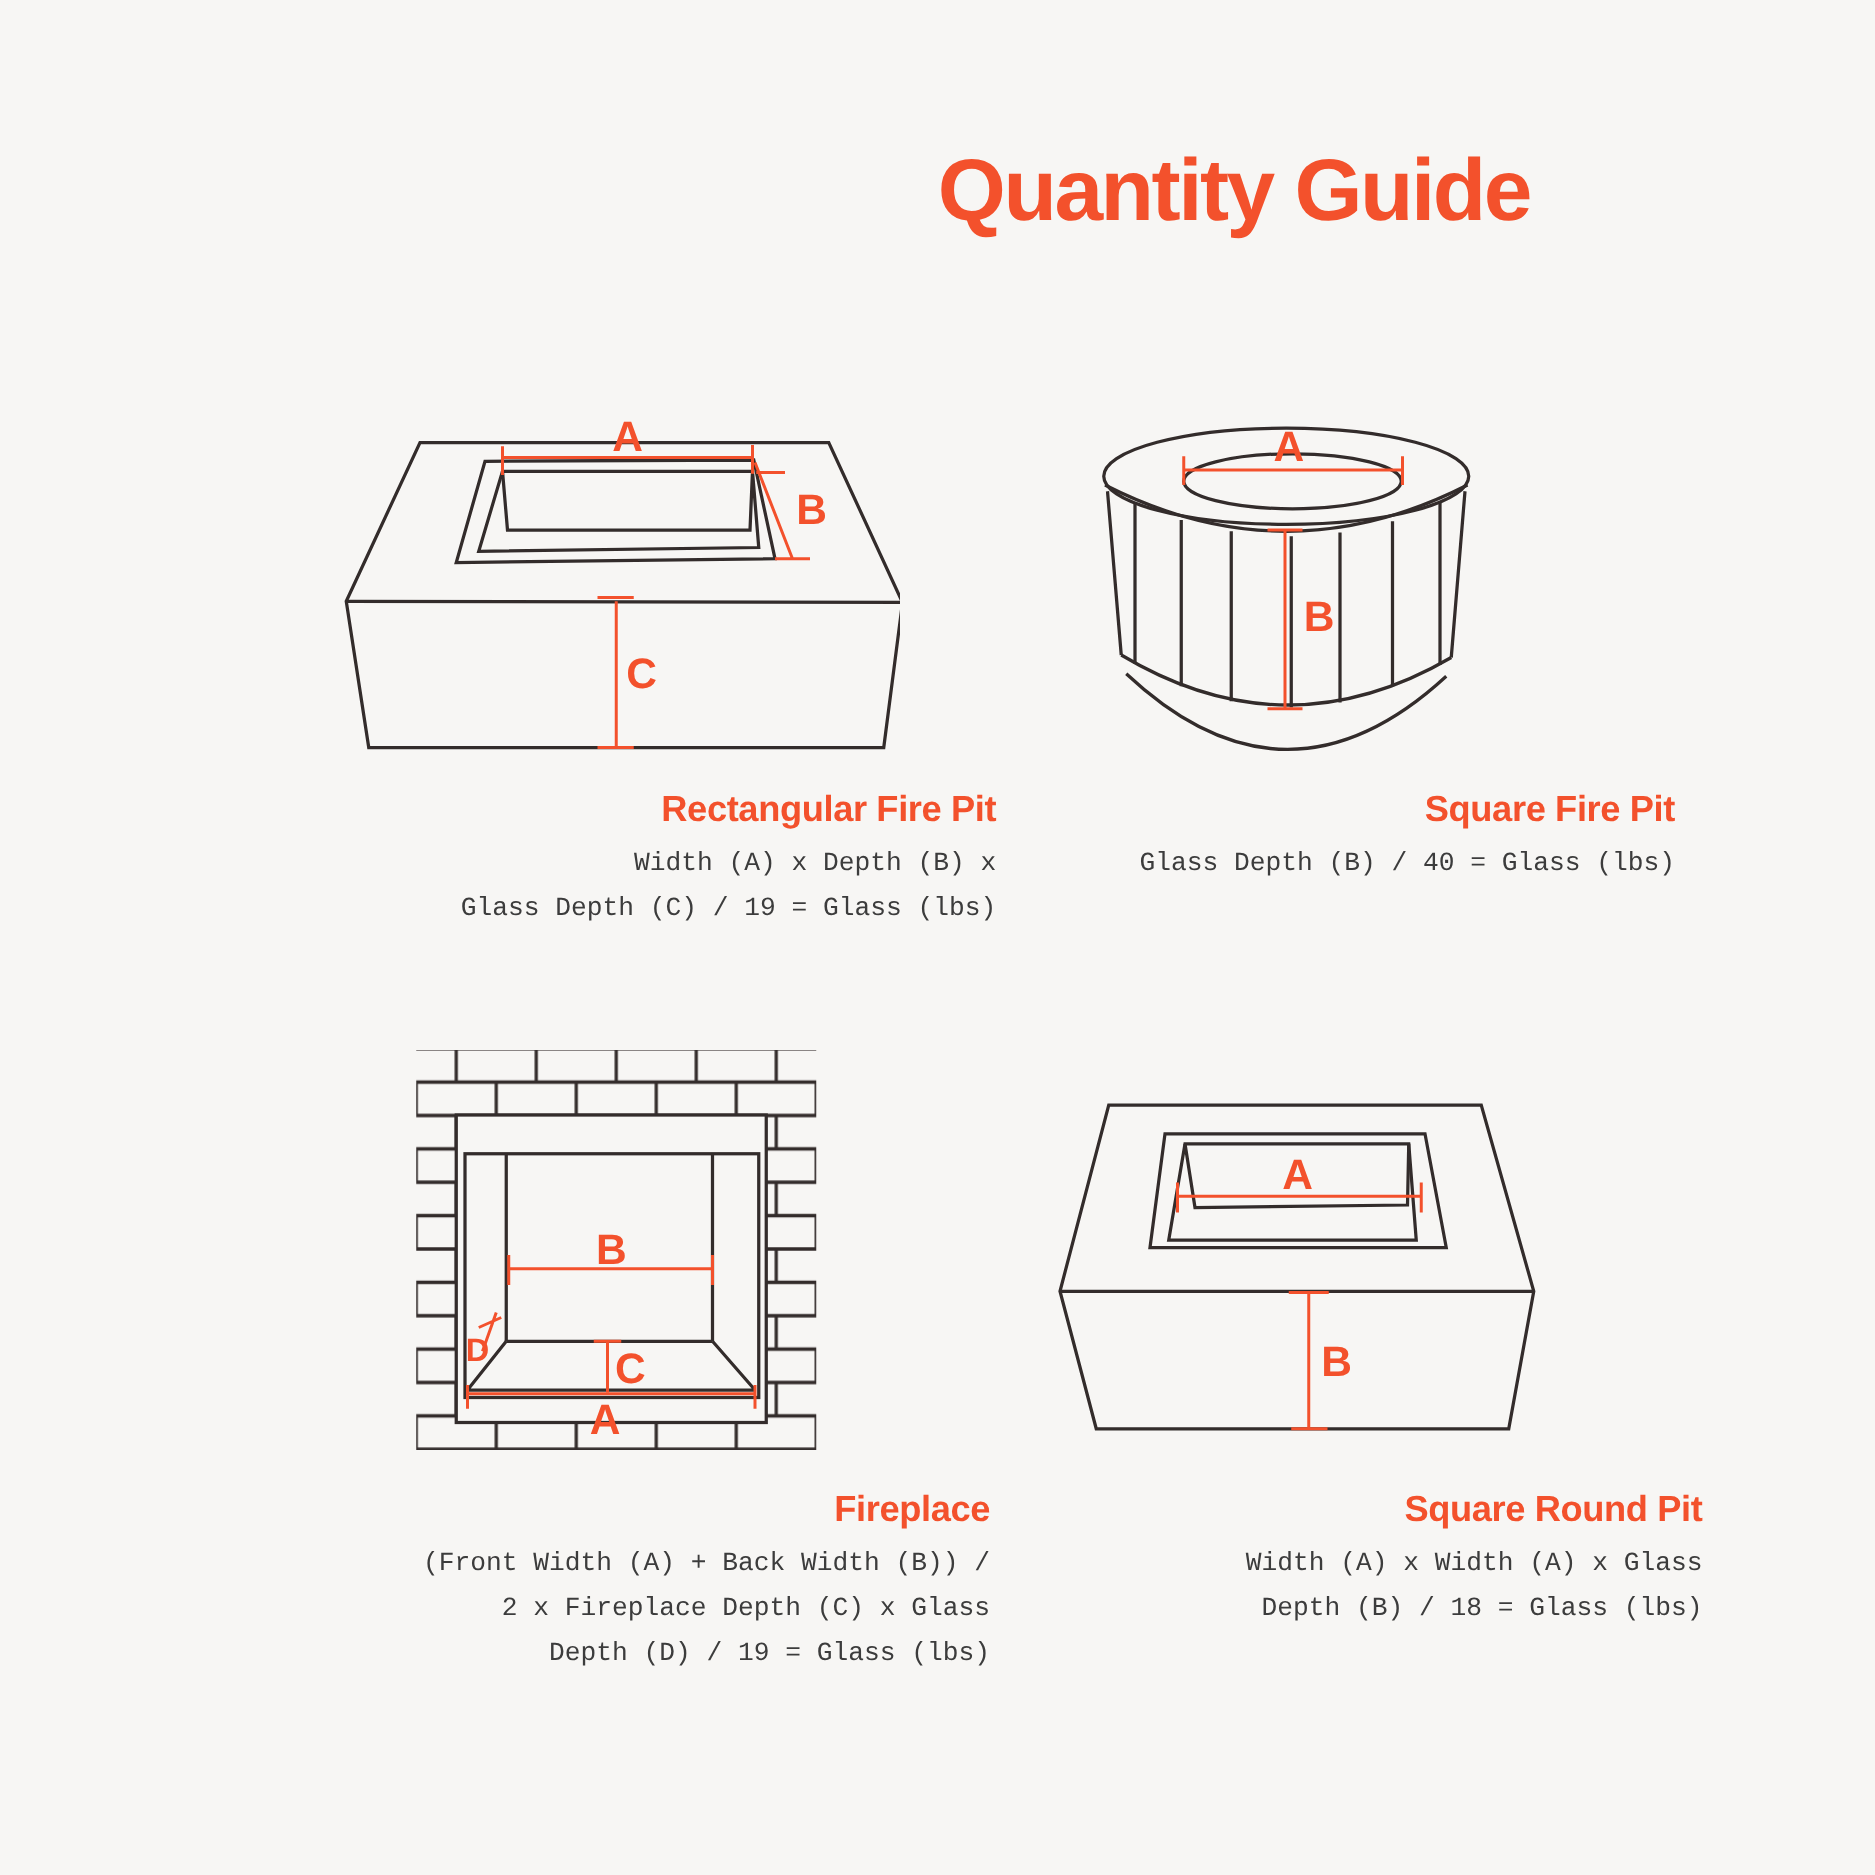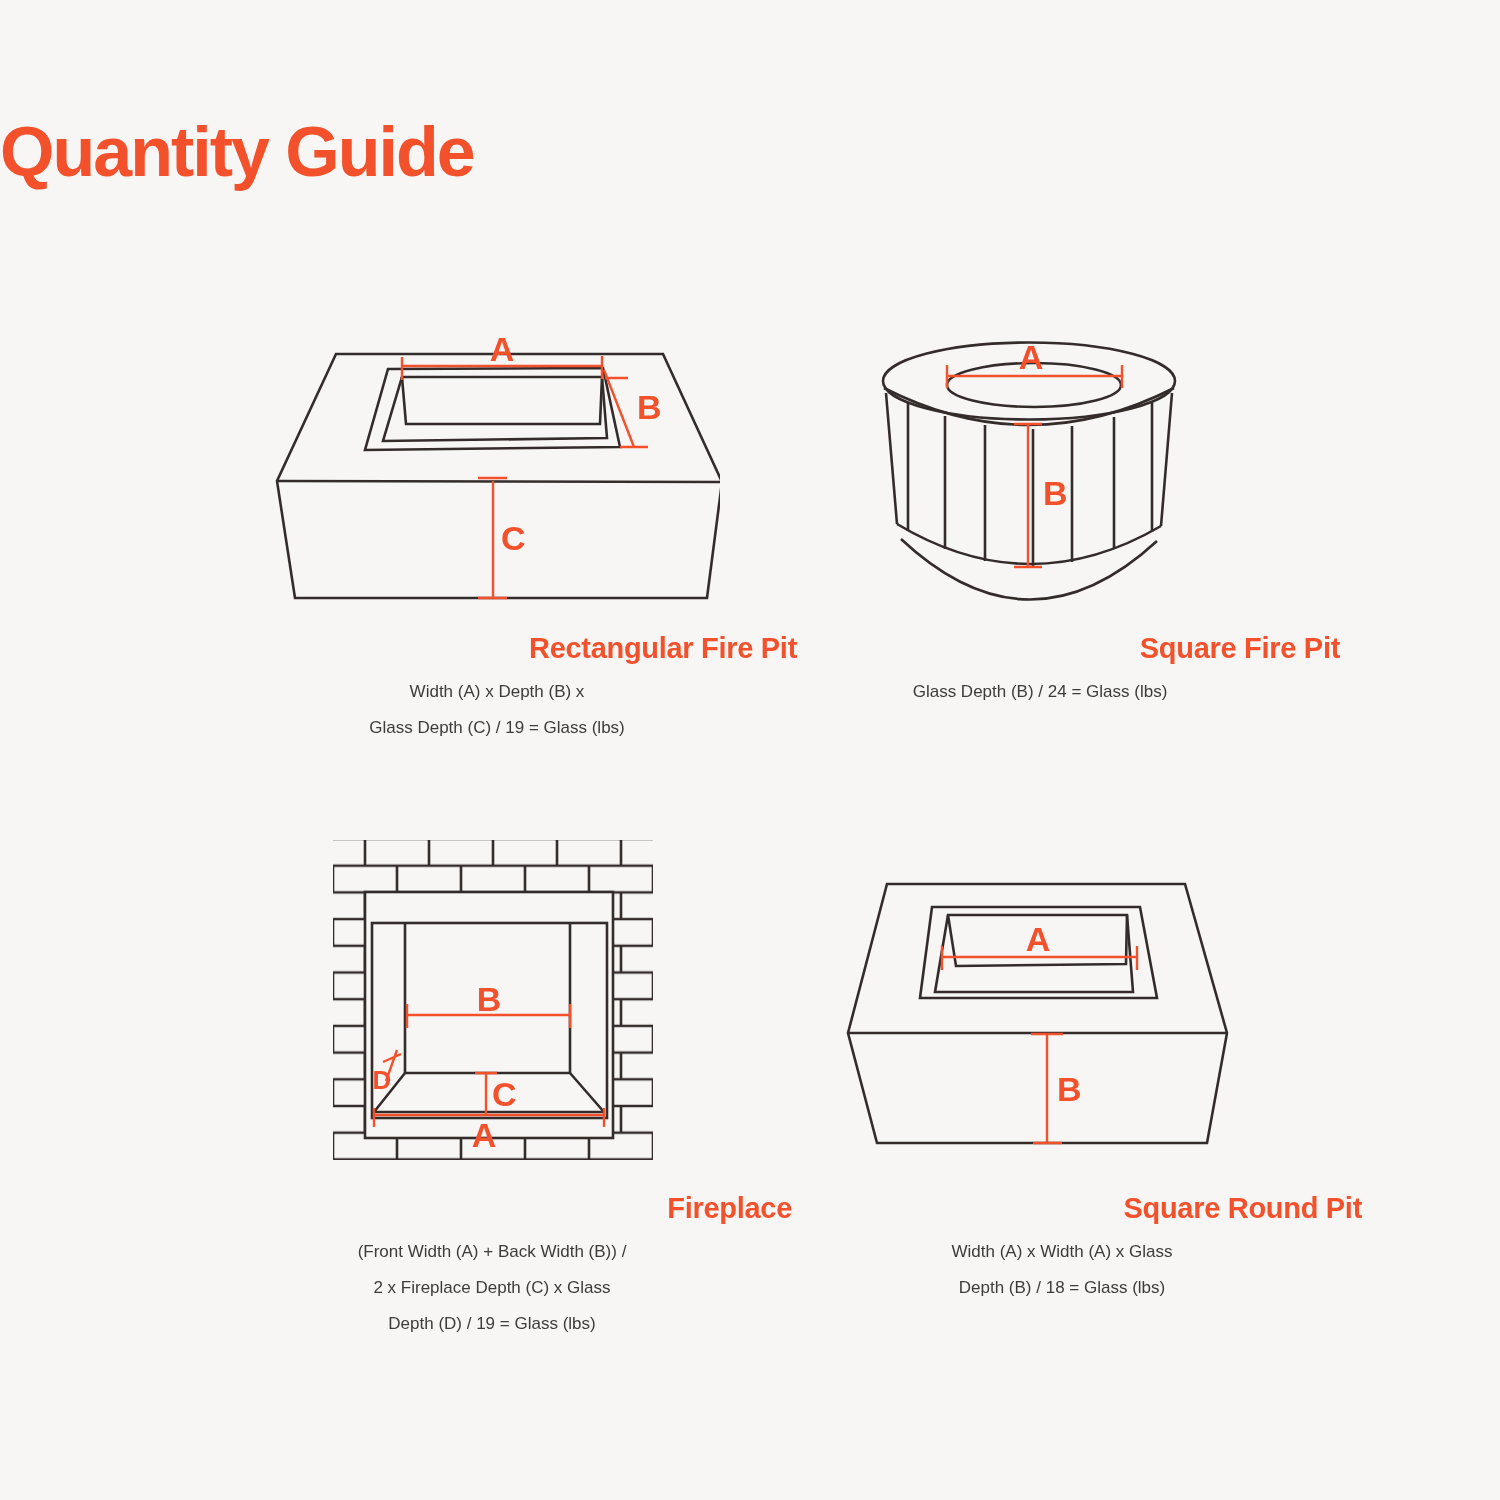--- a/index.html
+++ b/index.html
@@ -1,31 +1,31 @@
 <!DOCTYPE html>
 <html><head>
 <meta charset="utf-8">
 <style>
   html,body{margin:0;padding:0;background:#f7f6f4;}
   .page{
     position:relative;width:1500px;height:1500px;background:#f7f6f4;overflow:hidden;
     font-family:"Liberation Sans",sans-serif;
   }
   .title{
-    position:absolute;left:0;top:66px;width:1224px;text-align:left;
+    position:absolute;left:0;top:66px;width:1224px;text-align:right;
     font-size:70px;line-height:78px;font-weight:700;letter-spacing:-2px;color:#f3512c;
   }
   .diagram{position:absolute;}
   .caption{
     position:absolute;width:600px;text-align:right;
     font-size:29px;font-weight:700;color:#f3512c;letter-spacing:-0.3px;
   }
   .formula{
-    position:absolute;width:600px;text-align:center;
-    font-size:17px;line-height:36px;color:#3c3c3c;
+    position:absolute;width:600px;text-align:right;
+    font-size:21px;line-height:36px;color:#3c3c3c;font-family:Liberation Mono, monospace;
   }
   
   .art{stroke:#332c2b;stroke-width:2.6;fill:none;stroke-linejoin:miter;}
   .fillbg{fill:#f7f6f4;stroke:#332c2b;stroke-width:2.6;}
   .dim{stroke:#f3512c;stroke-width:2.4;fill:none;}
   .lbl{fill:#f3512c;font-family:"Liberation Sans",sans-serif;font-size:34px;font-weight:700;}
   .lbl-sm{font-size:26px;}
   text{user-select:none;}
 </style>
 </head>
@@ -79,21 +79,21 @@
         <path class="dim" d="M947,376 L1122,376 M947,365 L947,388 M1122,365 L1122,388"></path>
         <text class="lbl" x="1031" y="369" text-anchor="middle">A</text>
       </g>
       <g>
         <path class="dim" d="M1028,424 L1028,567 M1014,424 L1042,424 M1014,567 L1042,567"></path>
         <text class="lbl" x="1043" y="505">B</text>
       </g>
     </svg>
     <div class="caption" style="left:740px;top:632px;">Square Fire Pit</div>
     <div class="formula" style="left:740px;top:674px;">
-      <div>Glass Depth (B) / 24 = Glass (lbs)</div>
+      <div>Glass Depth (B) / 40 = Glass (lbs)</div>
     </div>
   </section>
 
   <section>
     <svg class="diagram" style="left:325px;top:835px;" width="340" height="330" viewBox="325 835 340 330">
       <defs>
         <pattern id="brick" x="333" y="839" width="64" height="53.4" patternUnits="userSpaceOnUse">
           <path class="art" d="M0,0 L64,0 M0,26.7 L64,26.7 M0,53.4 L64,53.4 M32,0 L32,26.7 M0,26.7 L0,53.4 M64,26.7 L64,53.4"></path>
         </pattern>
       </defs>

